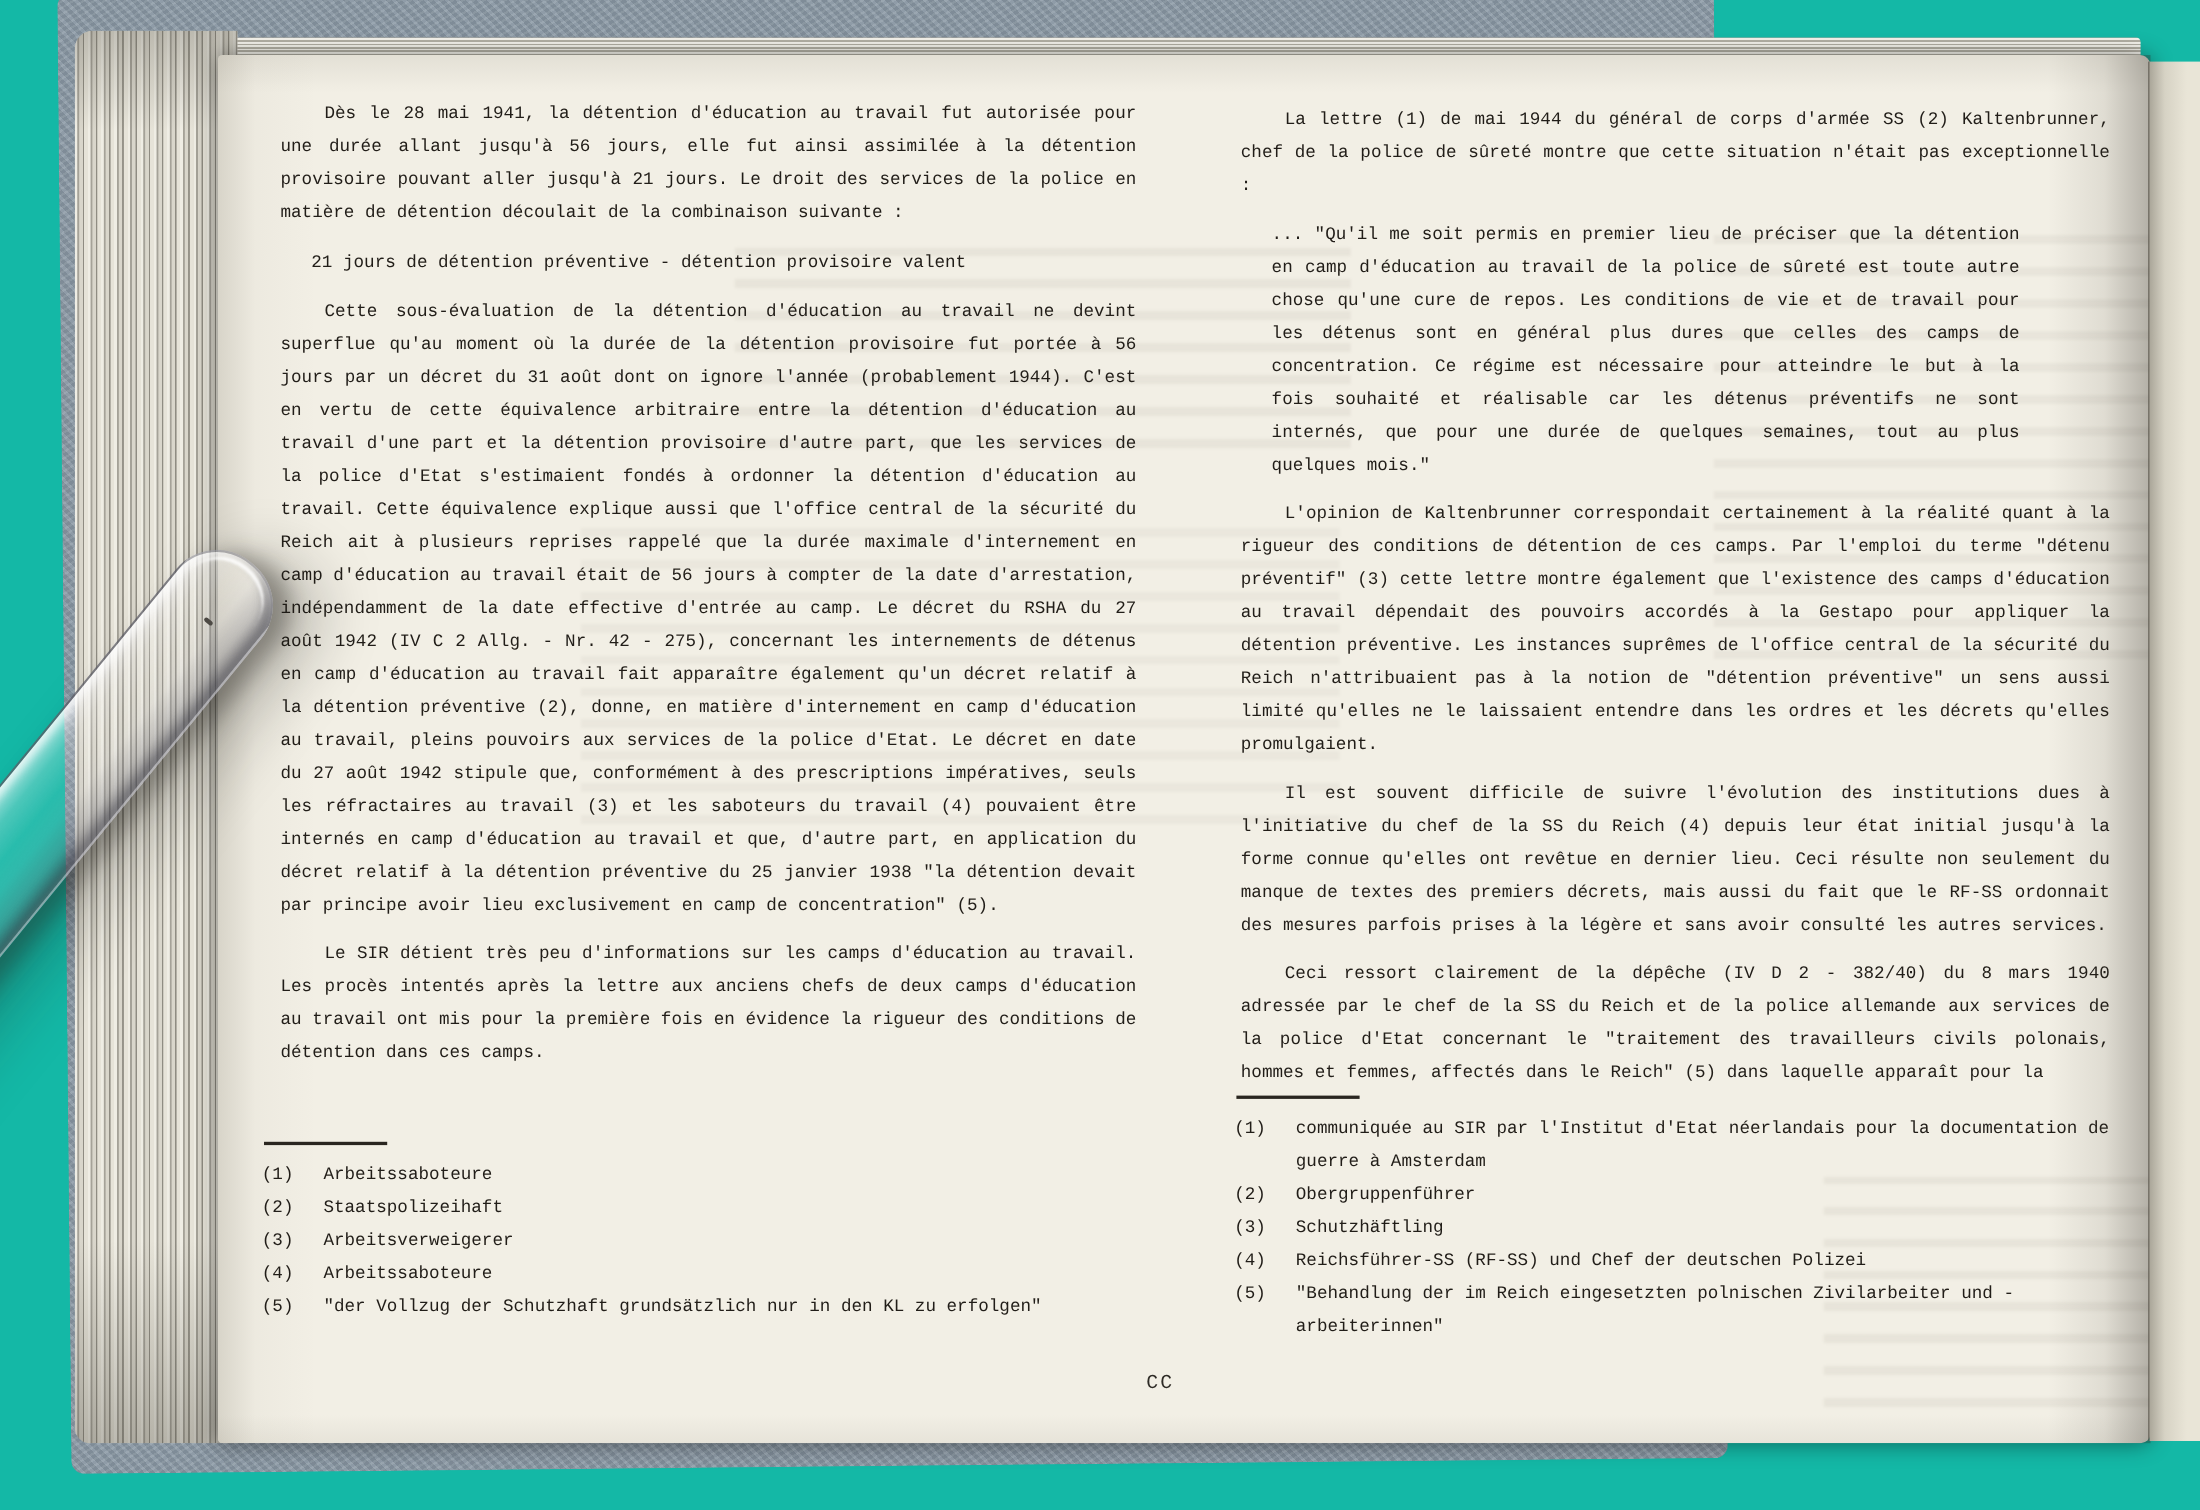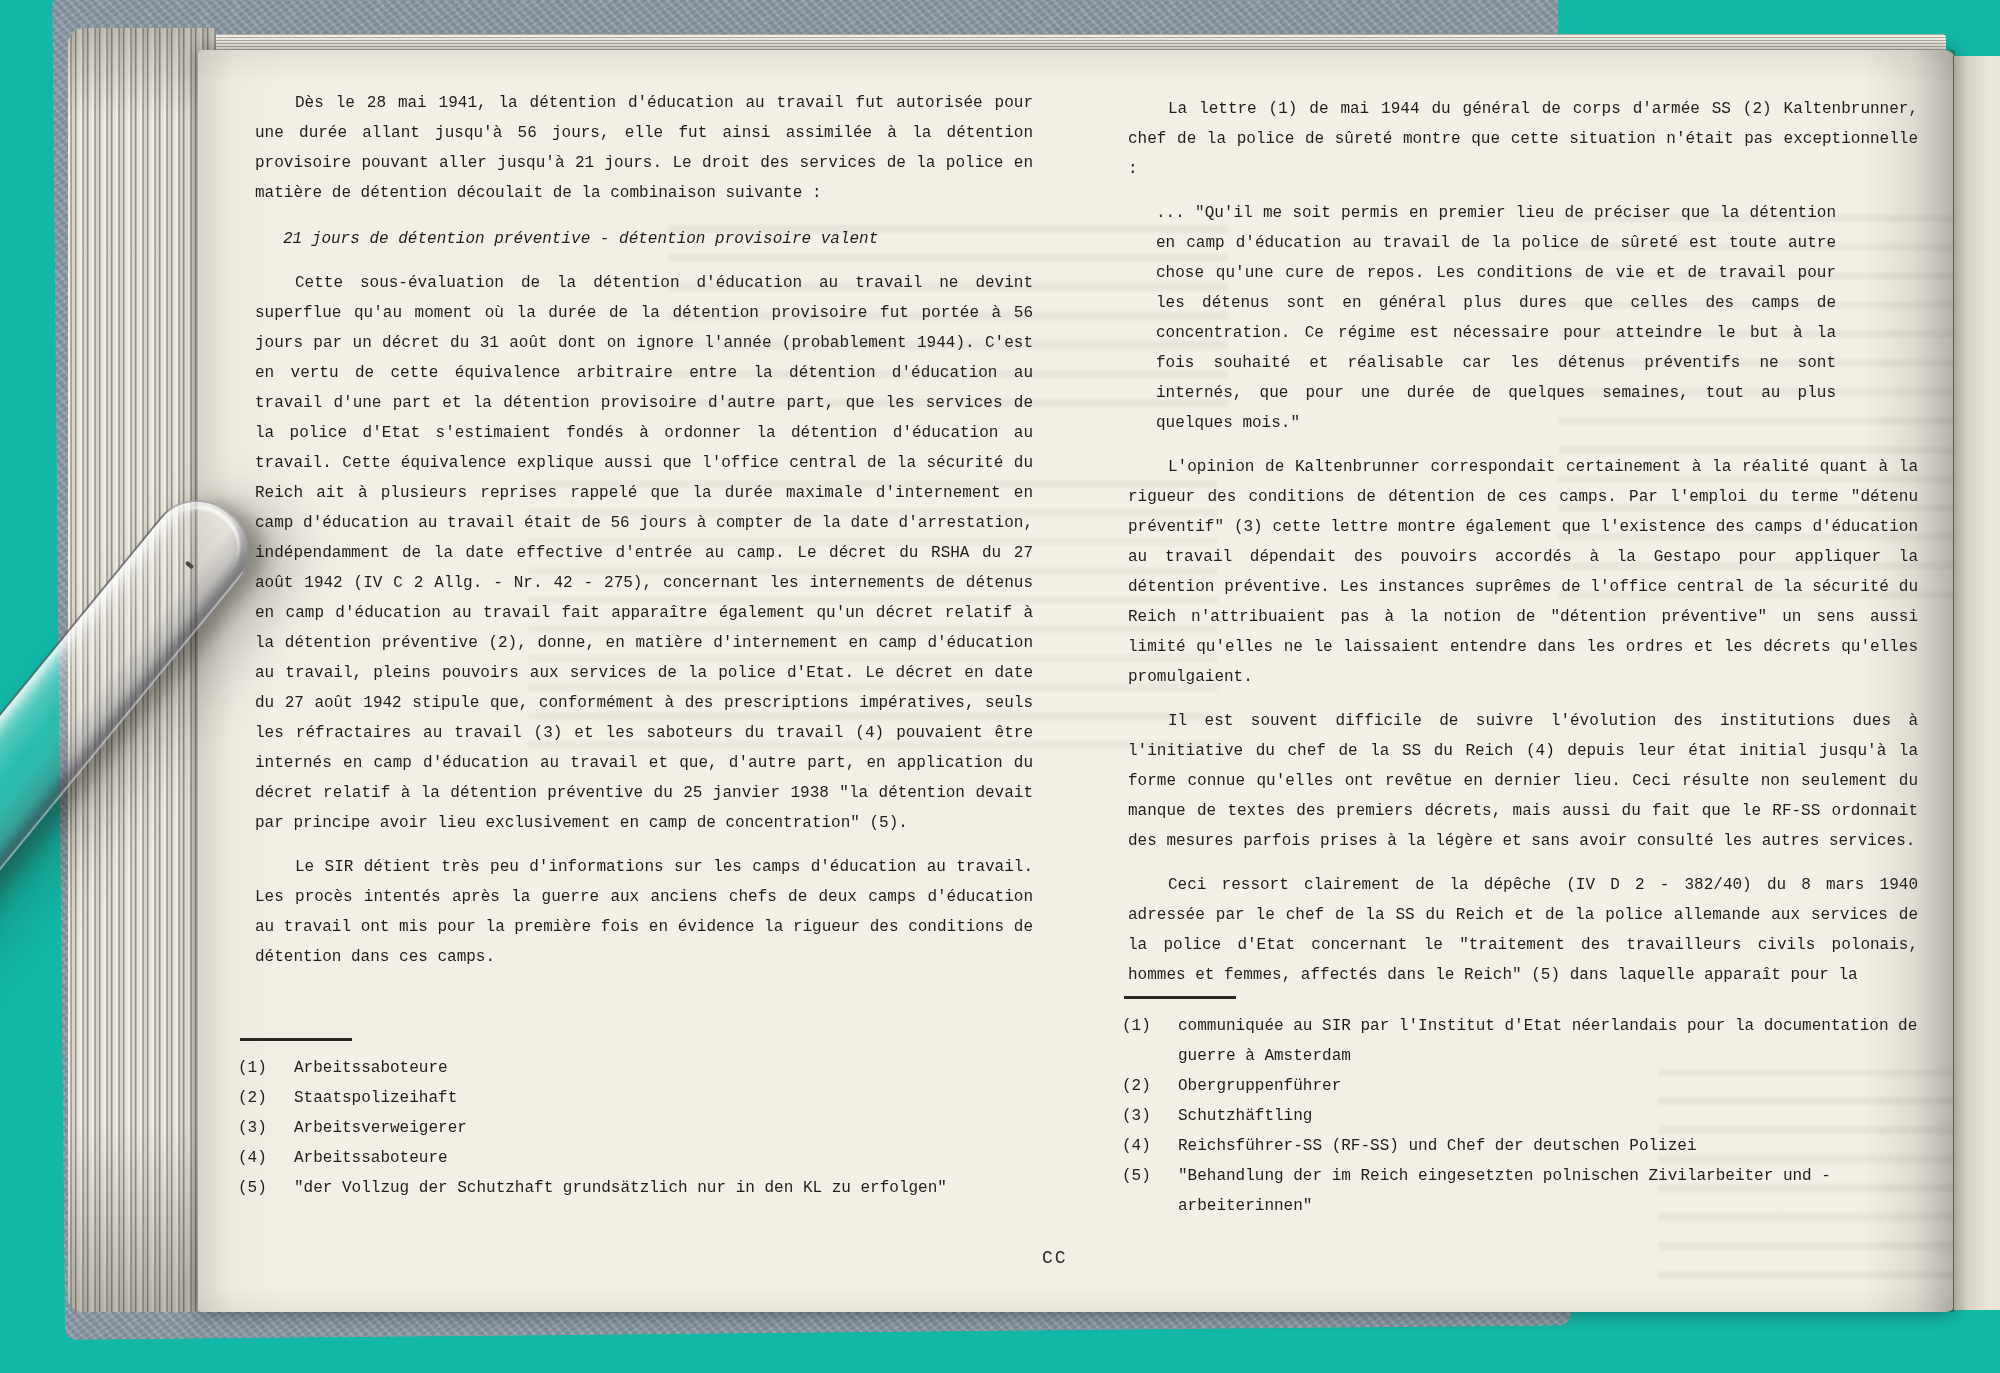--- a/index.html
+++ b/index.html
@@ -32,21 +32,21 @@
          background:linear-gradient(to right, rgba(60,55,45,0) 0, rgba(60,55,45,0.10) 55%, rgba(45,41,34,0.32) 100%);}
   .next-page{position:absolute;left:1953px;top:56px;width:47px;height:1254px;
          background:linear-gradient(to right,#aaa699 0,#d6d2c4 14px,#e9e5d7 34px);
          border-left:1px solid #5f5b51;}
   
   .col{position:absolute;color:#211d18;font-size:16px;line-height:30px;text-align:justify;}
   .col-left{left:255px;top:88px;width:778px;}
   .col-right{left:1128px;top:94px;width:790px;}
   .para{margin:0 0 14px 0;text-indent:40px;}
   .para:last-child{margin-bottom:0;}
-  .list-block{margin:16px 0 14px 0;padding-left:28px;font-style:italic;}
+  .list-block{margin:16px 0 14px 0;padding-left:28px;}
   .list-line{text-align:left;}
   .quote-block{margin:0 82px 14px 28px;}
   .footnotes{position:absolute;color:#211d18;font-size:16px;line-height:30px;}
   .fn-left{left:238px;top:1038px;width:795px;}
   .fn-right{left:1122px;top:996px;width:800px;}
   .fn-rule{width:112px;height:0;border-top:3px solid #2a2620;margin:0 0 12px 2px;}
   .fn-item{display:flex;}
   .fn-marker{flex:0 0 56px;}
   .fn-text{flex:1;}
   .page-number{position:absolute;left:1042px;top:1248px;color:#2e2b26;font-size:18px;letter-spacing:2px;}
@@ -89,21 +89,21 @@
     <div class="bleed bleed-3"></div>
     <div class="bleed bleed-4"></div>
   </div>
 
   <div class="col col-left">
     <p class="para">Dès le 28 mai 1941, la détention d'éducation au travail fut autorisée pour une durée allant jusqu'à 56 jours, elle fut ainsi assimilée à la détention provisoire pouvant aller jusqu'à 21 jours. Le droit des services de la police en matière de détention découlait de la combinaison suivante :</p>
     <div class="list-block">
       <div class="list-line">21 jours de détention préventive - détention provisoire valent</div>
     </div>
     <p class="para">Cette sous-évaluation de la détention d'éducation au travail ne devint superflue qu'au moment où la durée de la détention provisoire fut portée à 56 jours par un décret du 31 août dont on ignore l'année (probablement 1944). C'est en vertu de cette équivalence arbitraire entre la détention d'éducation au travail d'une part et la détention provisoire d'autre part, que les services de la police d'Etat s'estimaient fondés à ordonner la détention d'éducation au travail. Cette équivalence explique aussi que l'office central de la sécurité du Reich ait à plusieurs reprises rappelé que la durée maximale d'internement en camp d'éducation au travail était de 56 jours à compter de la date d'arrestation, indépendamment de la date effective d'entrée au camp. Le décret du RSHA du 27 août 1942 (IV C 2 Allg. - Nr. 42 - 275), concernant les internements de détenus en camp d'éducation au travail fait apparaître également qu'un décret relatif à la détention préventive (2), donne, en matière d'internement en camp d'éducation au travail, pleins pouvoirs aux services de la police d'Etat. Le décret en date du 27 août 1942 stipule que, conformément à des prescriptions impératives, seuls les réfractaires au travail (3) et les saboteurs du travail (4) pouvaient être internés en camp d'éducation au travail et que, d'autre part, en application du décret relatif à la détention préventive du 25 janvier 1938 "la détention devait par principe avoir lieu exclusivement en camp de concentration" (5).</p>
-    <p class="para">Le SIR détient très peu d'informations sur les camps d'éducation au travail. Les procès intentés après la guerre aux anciens chefs de deux camps d'éducation au travail ont mis pour la première fois en évidence la rigueur des conditions de détention dans ces camps.</p>
+    <p class="para">Le SIR détient très peu d'informations sur les camps d'éducation au travail. Les procès intentés après la lettre aux anciens chefs de deux camps d'éducation au travail ont mis pour la première fois en évidence la rigueur des conditions de détention dans ces camps.</p>
   </div>
 
   <div class="footnotes fn-left">
     <div class="fn-rule"></div>
     <div class="fn-item">
       <span class="fn-marker">(1)</span>
       <span class="fn-text">Arbeitssaboteure</span>
     </div>
     <div class="fn-item">
       <span class="fn-marker">(2)</span>

